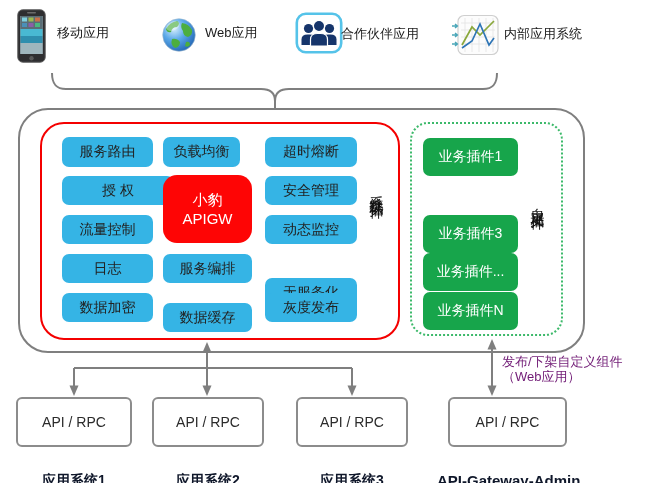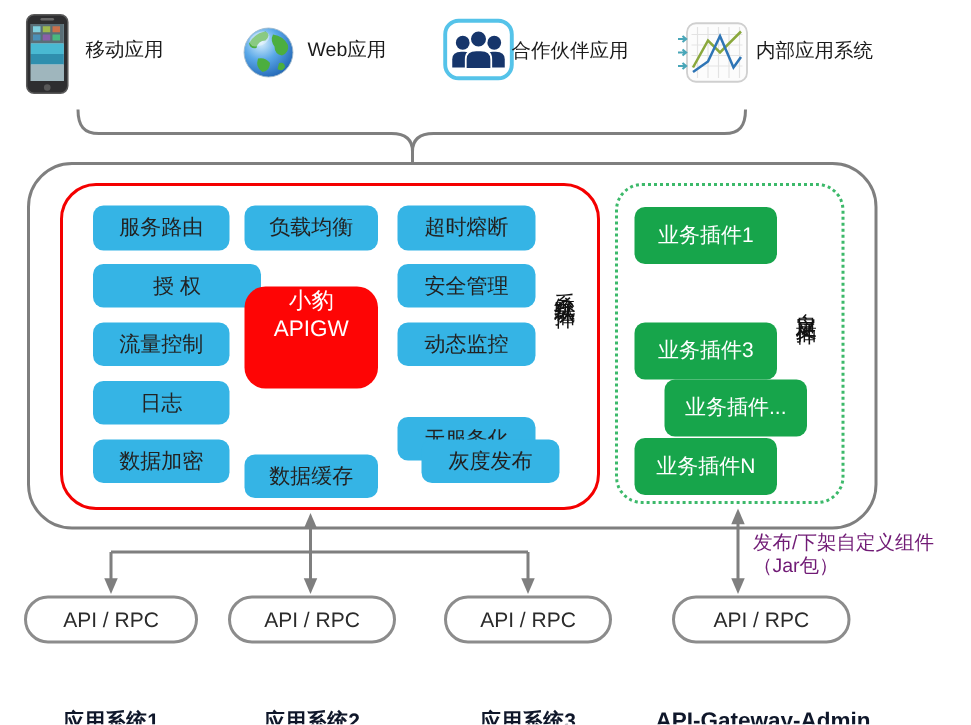--- a/index.html
+++ b/index.html
@@ -27,30 +27,30 @@
     display:flex;align-items:center;justify-content:center;
     font-size:14px;color:#222;height:29px;
   }
   .btn-green{
     position:absolute;background:#17a54b;border-radius:7px;left:423px;width:95px;height:38px;
     display:flex;align-items:center;justify-content:center;
     font-size:14px;color:#fff;
   }
   .core-box{
     position:absolute;left:163px;top:175px;width:89px;height:68px;background:#fe0505;
-    border-radius:14px;display:flex;flex-direction:column;align-items:center;
-    color:#fff;font-size:15px;line-height:19px;margin-top:16px;
+    border-radius:14px;display:flex;flex-direction:column;align-items:center;justify-content:center;
+    color:#fff;font-size:15px;line-height:19px;
   }
   .v-label{
     position:absolute;writing-mode:vertical-rl;text-orientation:upright;
     font-size:14px;letter-spacing:2px;color:#111;white-space:nowrap;
   }
   .api-box{
-    position:absolute;top:397px;height:32px;background:#fff;border:2px solid #8c8c8c;
-    border-radius:16px;box-sizing:border-box;display:flex;align-items:center;justify-content:center;
+    position:absolute;top:397px;height:50px;background:#fff;border:2px solid #8c8c8c;
+    border-radius:6px;box-sizing:border-box;display:flex;align-items:center;justify-content:center;
     font-size:14px;color:#2b2b2b;
   }
   .api-label{
     position:absolute;top:452px;font-size:14px;font-weight:bold;color:#0f172a;text-align:center;white-space:nowrap;margin-top:20px;
   }
   .annot{
     position:absolute;left:502px;top:354px;font-size:13px;color:#701a75;line-height:15px;white-space:nowrap;
   }
   svg.overlay{position:absolute;left:0;top:0;pointer-events:none;}
   .icon-svg{position:absolute;}
@@ -136,39 +136,40 @@
   <div class="gw-container"></div>
   <div class="red-panel"></div>
   <div class="green-panel"></div>
 
   <div class="btn-blue" style="left:62px;top:137px;width:91px;height:30px;">服务路由</div>
   <div class="btn-blue" style="left:62px;top:176px;width:112px;">授 权</div>
   <div class="btn-blue" style="left:62px;top:215px;width:91px;">流量控制</div>
   <div class="btn-blue" style="left:62px;top:254px;width:91px;">日志</div>
   <div class="btn-blue" style="left:62px;top:293px;width:91px;font-family:Liberation Serif, serif;">数据加密</div>
 
-  <div class="btn-blue" style="left:163px;top:137px;width:89px;height:30px;">负载均衡</div>
+  <div class="btn-blue" style="left:163px;top:137px;width:77px;height:30px;">负载均衡</div>
+  <div class="btn-blue" style="left:163px;top:254px;width:89px;">服务编排</div>
   <div class="btn-blue" style="left:163px;top:303px;width:89px;text-align:center;">数据缓存</div>
 
   <div class="btn-blue" style="left:265px;top:137px;width:92px;height:30px;">超时熔断</div>
   <div class="btn-blue" style="left:265px;top:176px;width:92px;">安全管理</div>
   <div class="btn-blue" style="left:265px;top:215px;width:92px;">动态监控</div>
   <div class="btn-blue" style="left:265px;top:254px;width:92px;margin-top:24px;">无服务化</div>
-  <div class="btn-blue" style="left:265px;top:293px;width:92px;margin-left:16px;">灰度发布</div>
+  <div class="btn-blue" style="left:265px;top:293px;width:92px;">灰度发布</div>
 
   <div class="core-box">
     <span>小豹</span>
     <span>APIGW</span>
   </div>
 
   <div class="v-label" style="left:368px;top:184px;">系统默认插件</div>
 
   <div class="btn-green" style="top:138px;">业务插件1</div>
   <div class="btn-green" style="top:215px;">业务插件3</div>
-  <div class="btn-green" style="top:253px;margin-left:20px;">业务插件...</div>
+  <div class="btn-green" style="top:253px;">业务插件...</div>
   <div class="btn-green" style="top:292px;">业务插件N</div>
 
   <div class="v-label" style="left:529px;top:197px;">自定义插件</div>
 
   <svg class="overlay" width="647" height="483" viewBox="0 0 647 483">
     <g stroke="#7f7f7f" stroke-width="2" fill="none">
       <path d="M52,73 C52,84 56,89 66,89 L261,89 C270,89 275,93 275,101 L275,110"></path>
       <path d="M497,73 C497,84 493,89 483,89 L289,89 C280,89 275,93 275,101"></path>
     </g>
     <g>
@@ -183,21 +184,21 @@
     </g>
     <g>
       <line x1="492" y1="349" x2="492" y2="389" stroke="#7f7f7f" stroke-width="2"></line>
       <polygon points="492,339 487.5,349.5 496.5,349.5" fill="#7f7f7f"></polygon>
       <polygon points="492,396 487.5,385.5 496.5,385.5" fill="#7f7f7f"></polygon>
     </g>
   </svg>
 
   <div class="annot">
     <div>发布/下架自定义组件</div>
-    <div>（Jar包）</div>
+    <div>（Web应用）</div>
   </div>
 
   <div class="api-box" style="left:16px;width:116px;">API / RPC</div>
   <div class="api-box" style="left:152px;width:112px;">API / RPC</div>
   <div class="api-box" style="left:296px;width:112px;">API / RPC</div>
   <div class="api-box" style="left:448px;width:119px;">API / RPC</div>
 
   <div class="api-label" style="left:16px;width:116px;">应用系统1</div>
   <div class="api-label" style="left:152px;width:112px;">应用系统2</div>
   <div class="api-label" style="left:296px;width:112px;">应用系统3</div>

